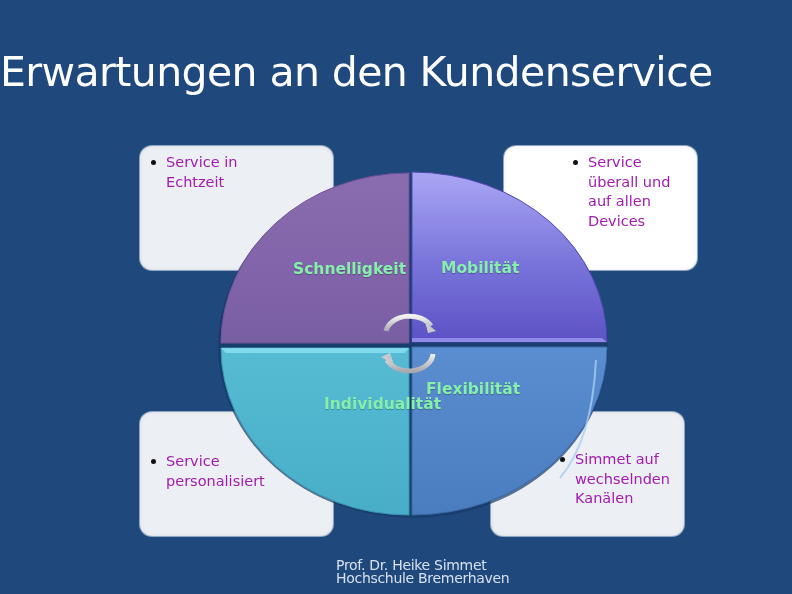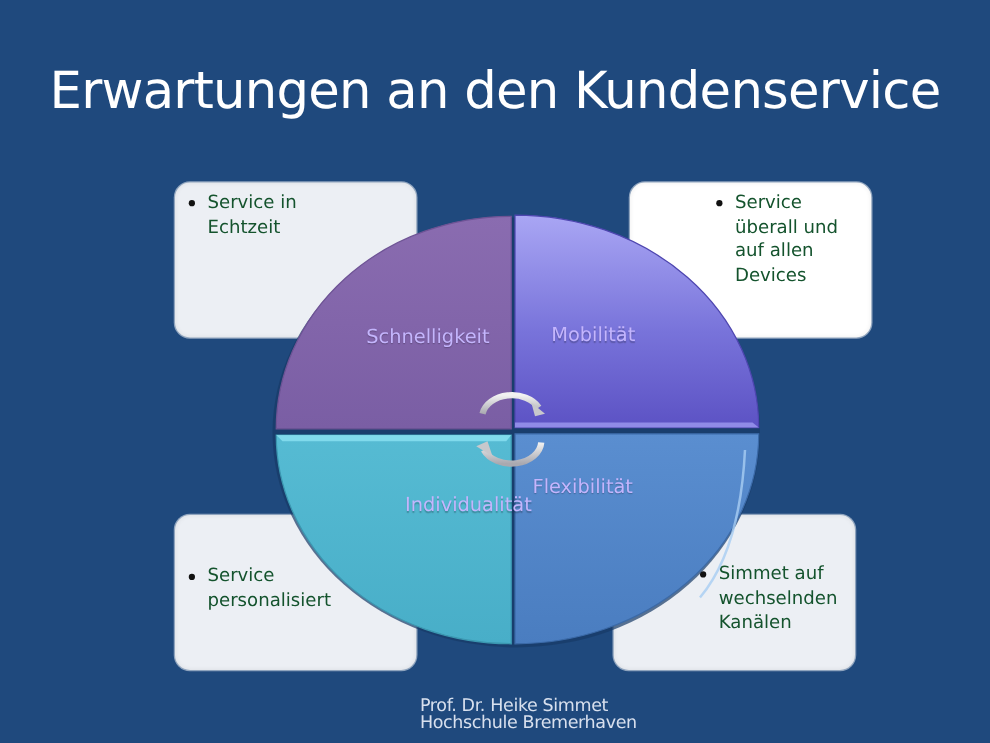--- a/index.html
+++ b/index.html
@@ -4,47 +4,47 @@
 <style>
   html, body { margin: 0; padding: 0; }
   body {
     width: 792px; height: 594px; overflow: hidden;
     background: #1f497d;
     font-family: "Liberation Sans", "DejaVu Sans", sans-serif;
     position: relative;
   }
   .title {
     position: absolute; left: 0; top: 48px; width: 792px;
-    text-align: center; color: #ffffff;
+    color: #ffffff;
     font-size: 41px; font-family: "DejaVu Sans", sans-serif; font-weight: normal;
     letter-spacing: -0.6px;
   }
   .box {
     position: absolute; width: 193px; height: 124px;
     border-radius: 12px;
     background: linear-gradient(180deg, #ffffff 0%, #e9ecf2 100%);
     box-shadow: 0 0 0 1px rgba(255,255,255,0.5), inset 0 0 4px rgba(0,0,0,0.08);
-    color: #14532d; font-size: 14.5px; line-height: 19.5px;
+    color: #a21caf; font-size: 14.5px; line-height: 19.5px;
     font-family: "DejaVu Sans", sans-serif;
     box-sizing: border-box;
   }
   .box ul { margin: 0; padding: 0; list-style: none; }
   .box li { position: relative; padding-left: 18px; }
   .box li::before {
     content: ""; position: absolute; left: 3px; top: 7px;
     width: 5px; height: 5px; border-radius: 50%; background: #111;
   }
   #box-tl { left: 140px; top: 146px; padding: 7px 8px; background: #eceff4; }
   #box-tr { left: 504px; top: 146px; padding: 7px 8px 0 66px; background: #ffffff; }
   #box-bl { left: 140px; top: 412px; padding: 40px 8px 0 8px; background: #eceff4; }
   #box-br { left: 491px; top: 412px; padding: 38px 8px 0 66px; background: #eceff4; }
 
   .diagram { position: absolute; left: 0; top: 0; width: 792px; height: 594px; }
   .q-label {
-    position: absolute; color: #c4b5fd; font-weight: normal; font-size: 15.5px;
+    position: absolute; color: #86efac; font-weight: bold; font-size: 15.5px;
     font-family: "DejaVu Sans", sans-serif;
     text-shadow: 0 1px 1px rgba(0,0,0,0.25);
   }
   #lbl-tl { left: 293px; top: 260px; }
   #lbl-tr { left: 441px; top: 259px; text-align: center; }
   #lbl-bl { left: 300px; top: 395px; margin-left: 24px; }
   #lbl-br { left: 426px; top: 380px; }
 
   .footer {
     position: absolute; left: 336px; top: 559px;

